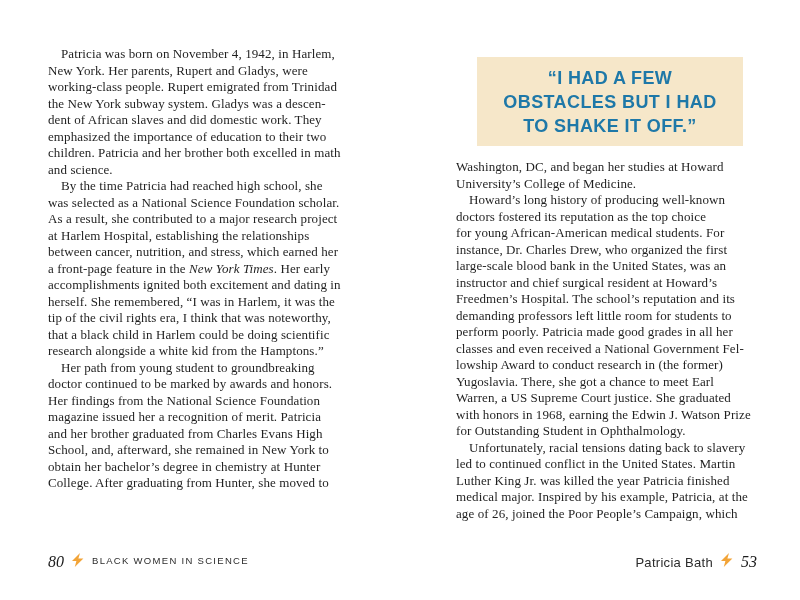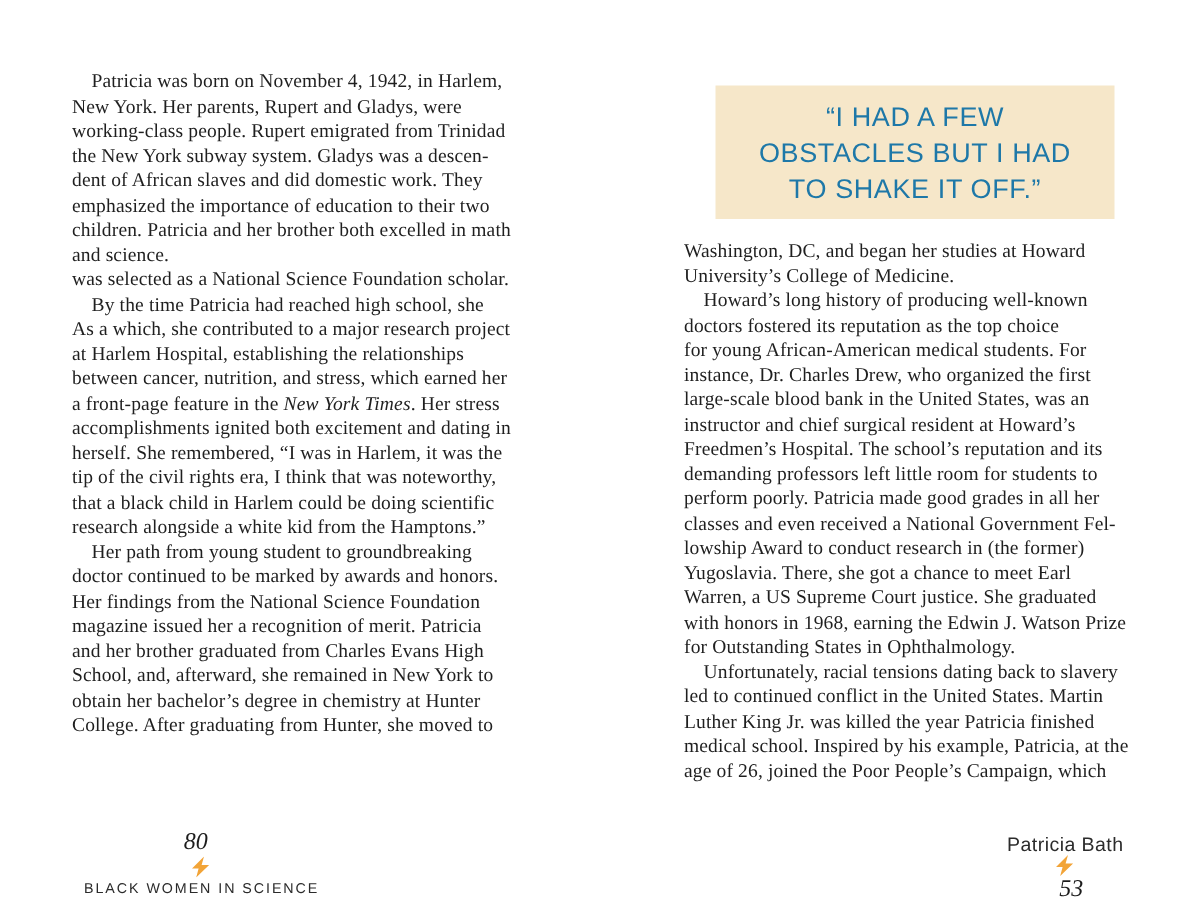--- a/index.html
+++ b/index.html
@@ -42,36 +42,34 @@
     width: 266px;
     height: 89px;
     background: #f6e7c9;
     display: flex;
     flex-direction: column;
     justify-content: center;
   }
   .quote-box .qline {
     text-align: center;
     font-family: "Liberation Sans", sans-serif;
-    font-weight: normal;
+    font-weight: bold;
     font-size: 18px;
     line-height: 24px;
     letter-spacing: 0.4px;
     color: #1e78a8;
     white-space: nowrap;
   }
 
   
   .footer {
     position: absolute;
     top: 553px;
     display: flex;
-    align-items: center;
     height: 22px;
-    flex-direction: column;
   }
   .footer-left  { left: 48px; }
   .footer-right { right: 43px; }
   .pagenum {
     font-family: "Liberation Serif", serif;
     font-style: italic;
     font-size: 16px;
     color: #1c1c1c;
   }
   .book-title {
@@ -101,26 +99,26 @@
 
   <div class="body-text left-text">
       <div class="line indent"><span>Patricia was born on November 4, 1942, in Harlem,</span></div>
       <div class="line"><span>New York. Her parents, Rupert and Gladys, were</span></div>
       <div class="line"><span>working-class people. Rupert emigrated from Trinidad</span></div>
       <div class="line"><span>the New York subway system. Gladys was a descen-</span></div>
       <div class="line"><span>dent of African slaves and did domestic work. They</span></div>
       <div class="line"><span>emphasized the importance of education to their two</span></div>
       <div class="line"><span>children. Patricia and her brother both excelled in math</span></div>
       <div class="line"><span>and science.</span></div>
+      <div class="line indent"><span>By the time Patricia had reached high school, she</span></div>
       <div class="line"><span>was selected as a National Science Foundation scholar.</span></div>
-      <div class="line indent"><span>By the time Patricia had reached high school, she</span></div>
-      <div class="line"><span>As a which, she contributed to a major research project</span></div>
+      <div class="line"><span>As a result, she contributed to a major research project</span></div>
       <div class="line"><span>at Harlem Hospital, establishing the relationships</span></div>
       <div class="line"><span>between cancer, nutrition, and stress, which earned her</span></div>
-      <div class="line"><span>a front-page feature in the </span><i>New York Times</i><span>. Her stress</span></div>
+      <div class="line"><span>a front-page feature in the </span><i>New York Times</i><span>. Her early</span></div>
       <div class="line"><span>accomplishments ignited both excitement and dating in</span></div>
       <div class="line"><span>herself. She remembered, “I was in Harlem, it was the</span></div>
       <div class="line"><span>tip of the civil rights era, I think that was noteworthy,</span></div>
       <div class="line"><span>that a black child in Harlem could be doing scientific</span></div>
       <div class="line"><span>research alongside a white kid from the Hamptons.”</span></div>
       <div class="line indent"><span>Her path from young student to groundbreaking</span></div>
       <div class="line"><span>doctor continued to be marked by awards and honors.</span></div>
       <div class="line"><span>Her findings from the National Science Foundation</span></div>
       <div class="line"><span>magazine issued her a recognition of merit. Patricia</span></div>
       <div class="line"><span>and her brother graduated from Charles Evans High</span></div>
@@ -145,25 +143,25 @@
       <div class="line"><span>large-scale blood bank in the United States, was an</span></div>
       <div class="line"><span>instructor and chief surgical resident at Howard’s</span></div>
       <div class="line"><span>Freedmen’s Hospital. The school’s reputation and its</span></div>
       <div class="line"><span>demanding professors left little room for students to</span></div>
       <div class="line"><span>perform poorly. Patricia made good grades in all her</span></div>
       <div class="line"><span>classes and even received a National Government Fel-</span></div>
       <div class="line"><span>lowship Award to conduct research in (the former)</span></div>
       <div class="line"><span>Yugoslavia. There, she got a chance to meet Earl</span></div>
       <div class="line"><span>Warren, a US Supreme Court justice. She graduated</span></div>
       <div class="line"><span>with honors in 1968, earning the Edwin J. Watson Prize</span></div>
-      <div class="line"><span>for Outstanding States in Ophthalmology.</span></div>
+      <div class="line"><span>for Outstanding Student in Ophthalmology.</span></div>
       <div class="line indent"><span>Unfortunately, racial tensions dating back to slavery</span></div>
       <div class="line"><span>led to continued conflict in the United States. Martin</span></div>
       <div class="line"><span>Luther King Jr. was killed the year Patricia finished</span></div>
-      <div class="line"><span>medical school. Inspired by his example, Patricia, at the</span></div>
+      <div class="line"><span>medical major. Inspired by his example, Patricia, at the</span></div>
       <div class="line"><span>age of 26, joined the Poor People’s Campaign, which</span></div>
     </div>
 
   <div class="footer footer-left">
     <span class="pagenum">80</span>
     <svg class="bolt" width="12" height="14" viewBox="0 0 12 14">
       <polygon points="8,0 0,8 4.4,8 2.8,14 11.4,5.6 6.4,5.6" fill="#f2a438"></polygon>
     </svg>
     <span class="book-title">BLACK WOMEN IN SCIENCE</span>
   </div>

